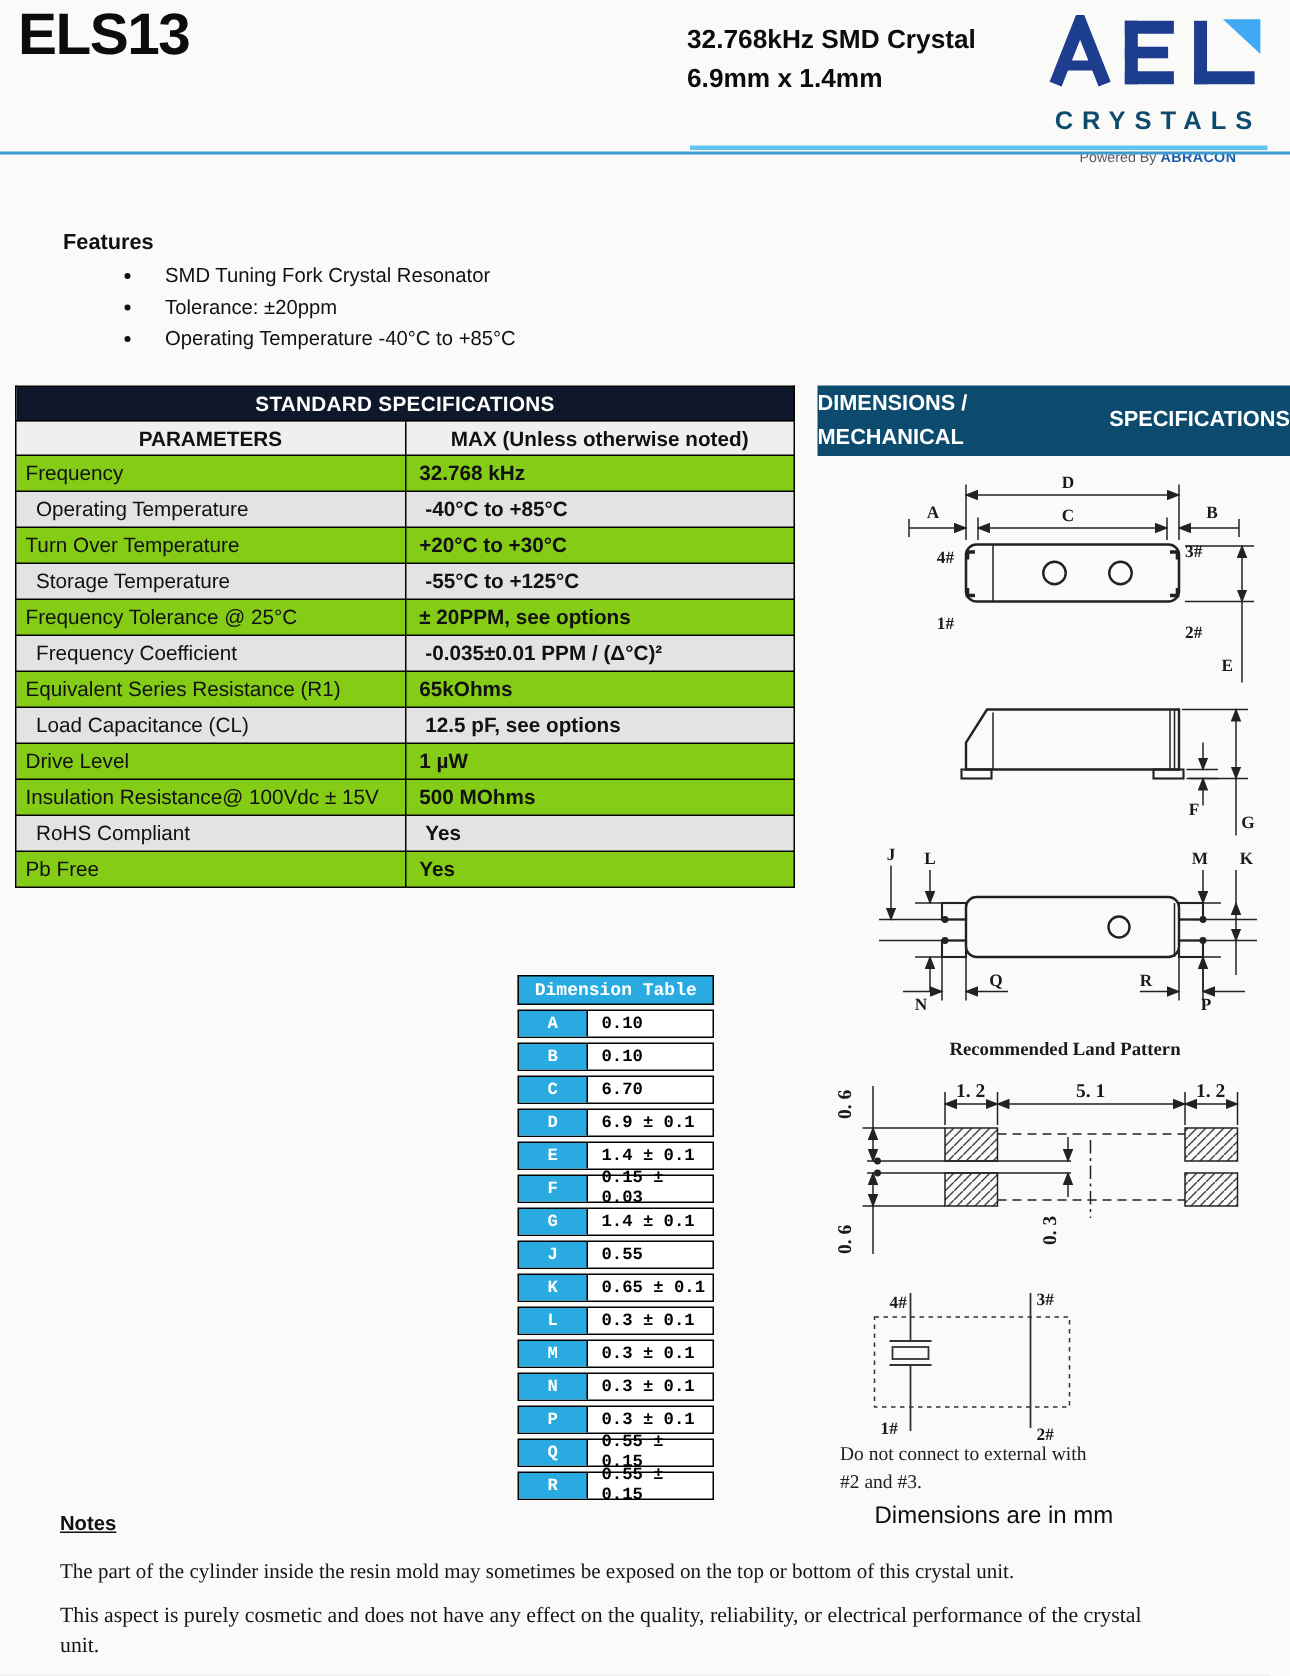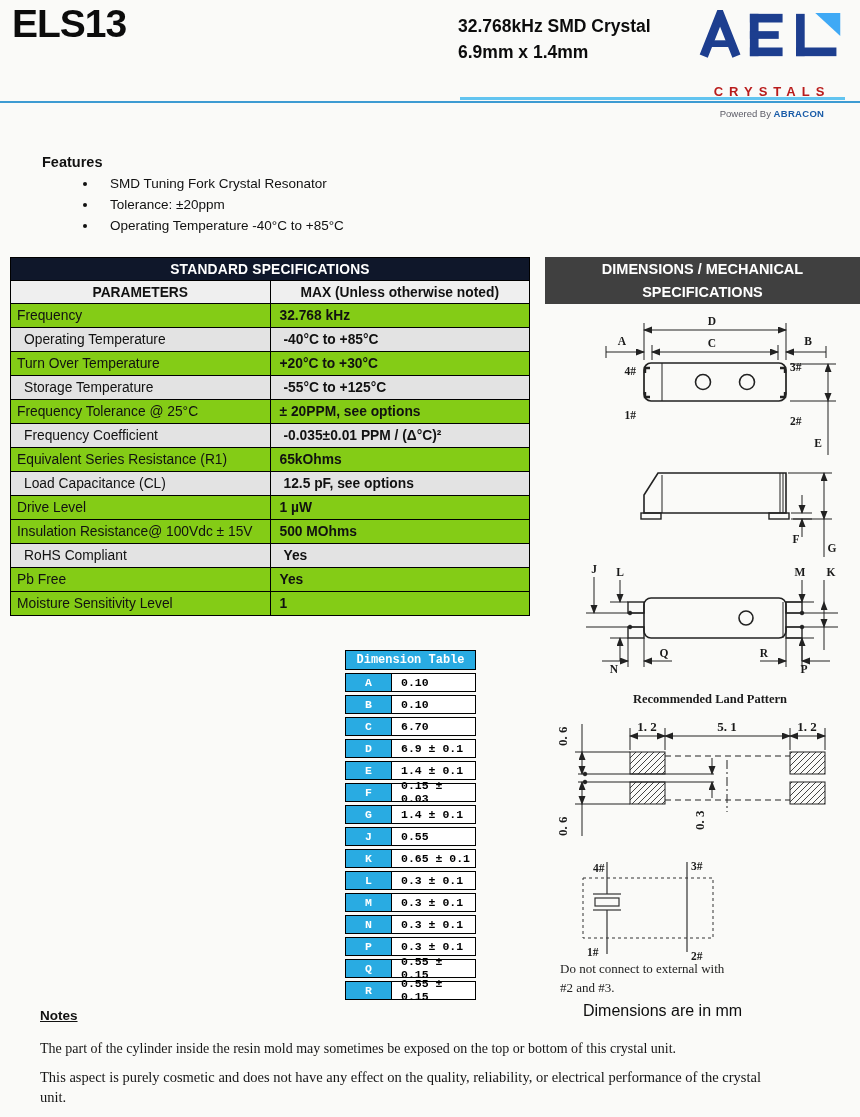--- a/index.html
+++ b/index.html
@@ -5,41 +5,41 @@
   html,body{margin:0;padding:0;background:#e8e8e8;}
   .page{
     position:relative;width:860px;height:1117px;margin:0 auto;
     background:#fafaf8;font-family:"Liberation Sans",sans-serif;color:#111;
     overflow:hidden;
   }
   
   .product-title{position:absolute;left:12px;top:2px;font-size:39px;font-weight:600;letter-spacing:-1px;color:#0c0c0c;text-align:right;}
   .subtitle{position:absolute;left:458px;top:13px;font-size:17.5px;font-weight:700;line-height:1.5;color:#0c0c0c;}
   .logo{position:absolute;left:688px;top:10px;width:168px;text-align:center;}
-  .logo-sub{margin-top:20px;font-size:13px;font-weight:600;letter-spacing:6px;color:#b91c1c;}
+  .logo-sub{margin-top:6px;font-size:17px;font-weight:600;letter-spacing:6px;color:#0c4a6e;}
   .powered{margin-top:9px;font-size:9.5px;color:#5b5b66;}
   .powered b{color:#1a5ca8;letter-spacing:.3px;}
   .rule-main{position:absolute;left:0;top:101px;width:860px;height:2px;background:#3d9bd2;}
   .rule-light{position:absolute;left:460px;top:97px;width:385px;height:3px;background:#62c4f0;}
   
   .features-title{position:absolute;left:42px;top:154px;font-size:14.5px;font-weight:700;}
   .features-list{position:absolute;left:74px;top:176px;margin:0;padding-left:24px;font-size:13.5px;}
   .features-list li{margin-bottom:5.5px;padding-left:12px;line-height:15.5px;}
   
   .spec-table{position:absolute;left:10px;top:257px;width:520px;border-collapse:collapse;table-layout:fixed;}
   .spec-table th,.spec-table td{border:1px solid #000;font-size:13.8px;}
   .spec-head{background:#0f172a;color:#fff;font-weight:700;height:20px;font-size:14.5px;letter-spacing:.2px;}
   .spec-cols th{background:#efefef;font-weight:700;text-align:center;height:20px;}
   .spec-table td{height:21px;padding:1px 6px;background:#84cc16;}
   .spec-table td.val{font-weight:700;padding-left:9px;}
   .spec-table tr.alt td{background:#e3e3e3;padding-left:13px;}
   .col-param{width:289px;}
   
-  .dim-panel{position:absolute;left:545px;top:257px;width:315px;height:47px;background:#404040;color:#fff;
-    display:flex;flex-direction:column;align-items:center;justify-content:center;font-size:14.5px;font-weight:700;line-height:1.55;}
+  .dim-panel{position:absolute;left:545px;top:257px;width:315px;height:47px;background:#0c4a6e;color:#fff;
+    display:flex;flex-direction:row;align-items:center;justify-content:center;font-size:14.5px;font-weight:700;line-height:1.55;}
   
   .mech-svg{position:absolute;left:540px;top:305px;}
   .land-title{position:absolute;left:610px;top:692px;width:200px;text-align:center;
     font-family:"Liberation Serif",serif;font-weight:700;font-size:12.5px;color:#1a1a1a;}
   .land-svg{position:absolute;left:552px;top:704px;}
   .schem-svg{position:absolute;left:565px;top:852px;}
   .schem-note{position:absolute;left:560px;top:960px;font-family:"Liberation Serif",serif;font-size:13px;line-height:1.45;color:#222;}
   .units-note{position:absolute;left:583px;top:1002px;font-size:16px;color:#0d0d0d;}
   svg text{font-family:"Liberation Serif",serif;font-weight:700;font-size:11.5px;fill:#1a1a1a;}
   svg .dimnum{font-size:13px;}
@@ -145,24 +145,20 @@
           <td>Insulation Resistance@ 100Vdc ± 15V</td>
           <td class="val">500 MOhms</td>
         </tr>
     <tr class="alt">
           <td>RoHS Compliant</td>
           <td class="val">Yes</td>
         </tr>
     <tr>
           <td>Pb Free</td>
           <td class="val">Yes</td>
-        </tr>
-    <tr>
-          <td>Moisture Sensitivity Level</td>
-          <td class="val">1</td>
         </tr>
   </tbody>
     </table>
 
   <div class="dim-panel">
     <div>DIMENSIONS / MECHANICAL</div>
     <div>SPECIFICATIONS</div>
   </div>
 
   <svg class="mech-svg" width="320" height="395" viewBox="0 0 320 395">

